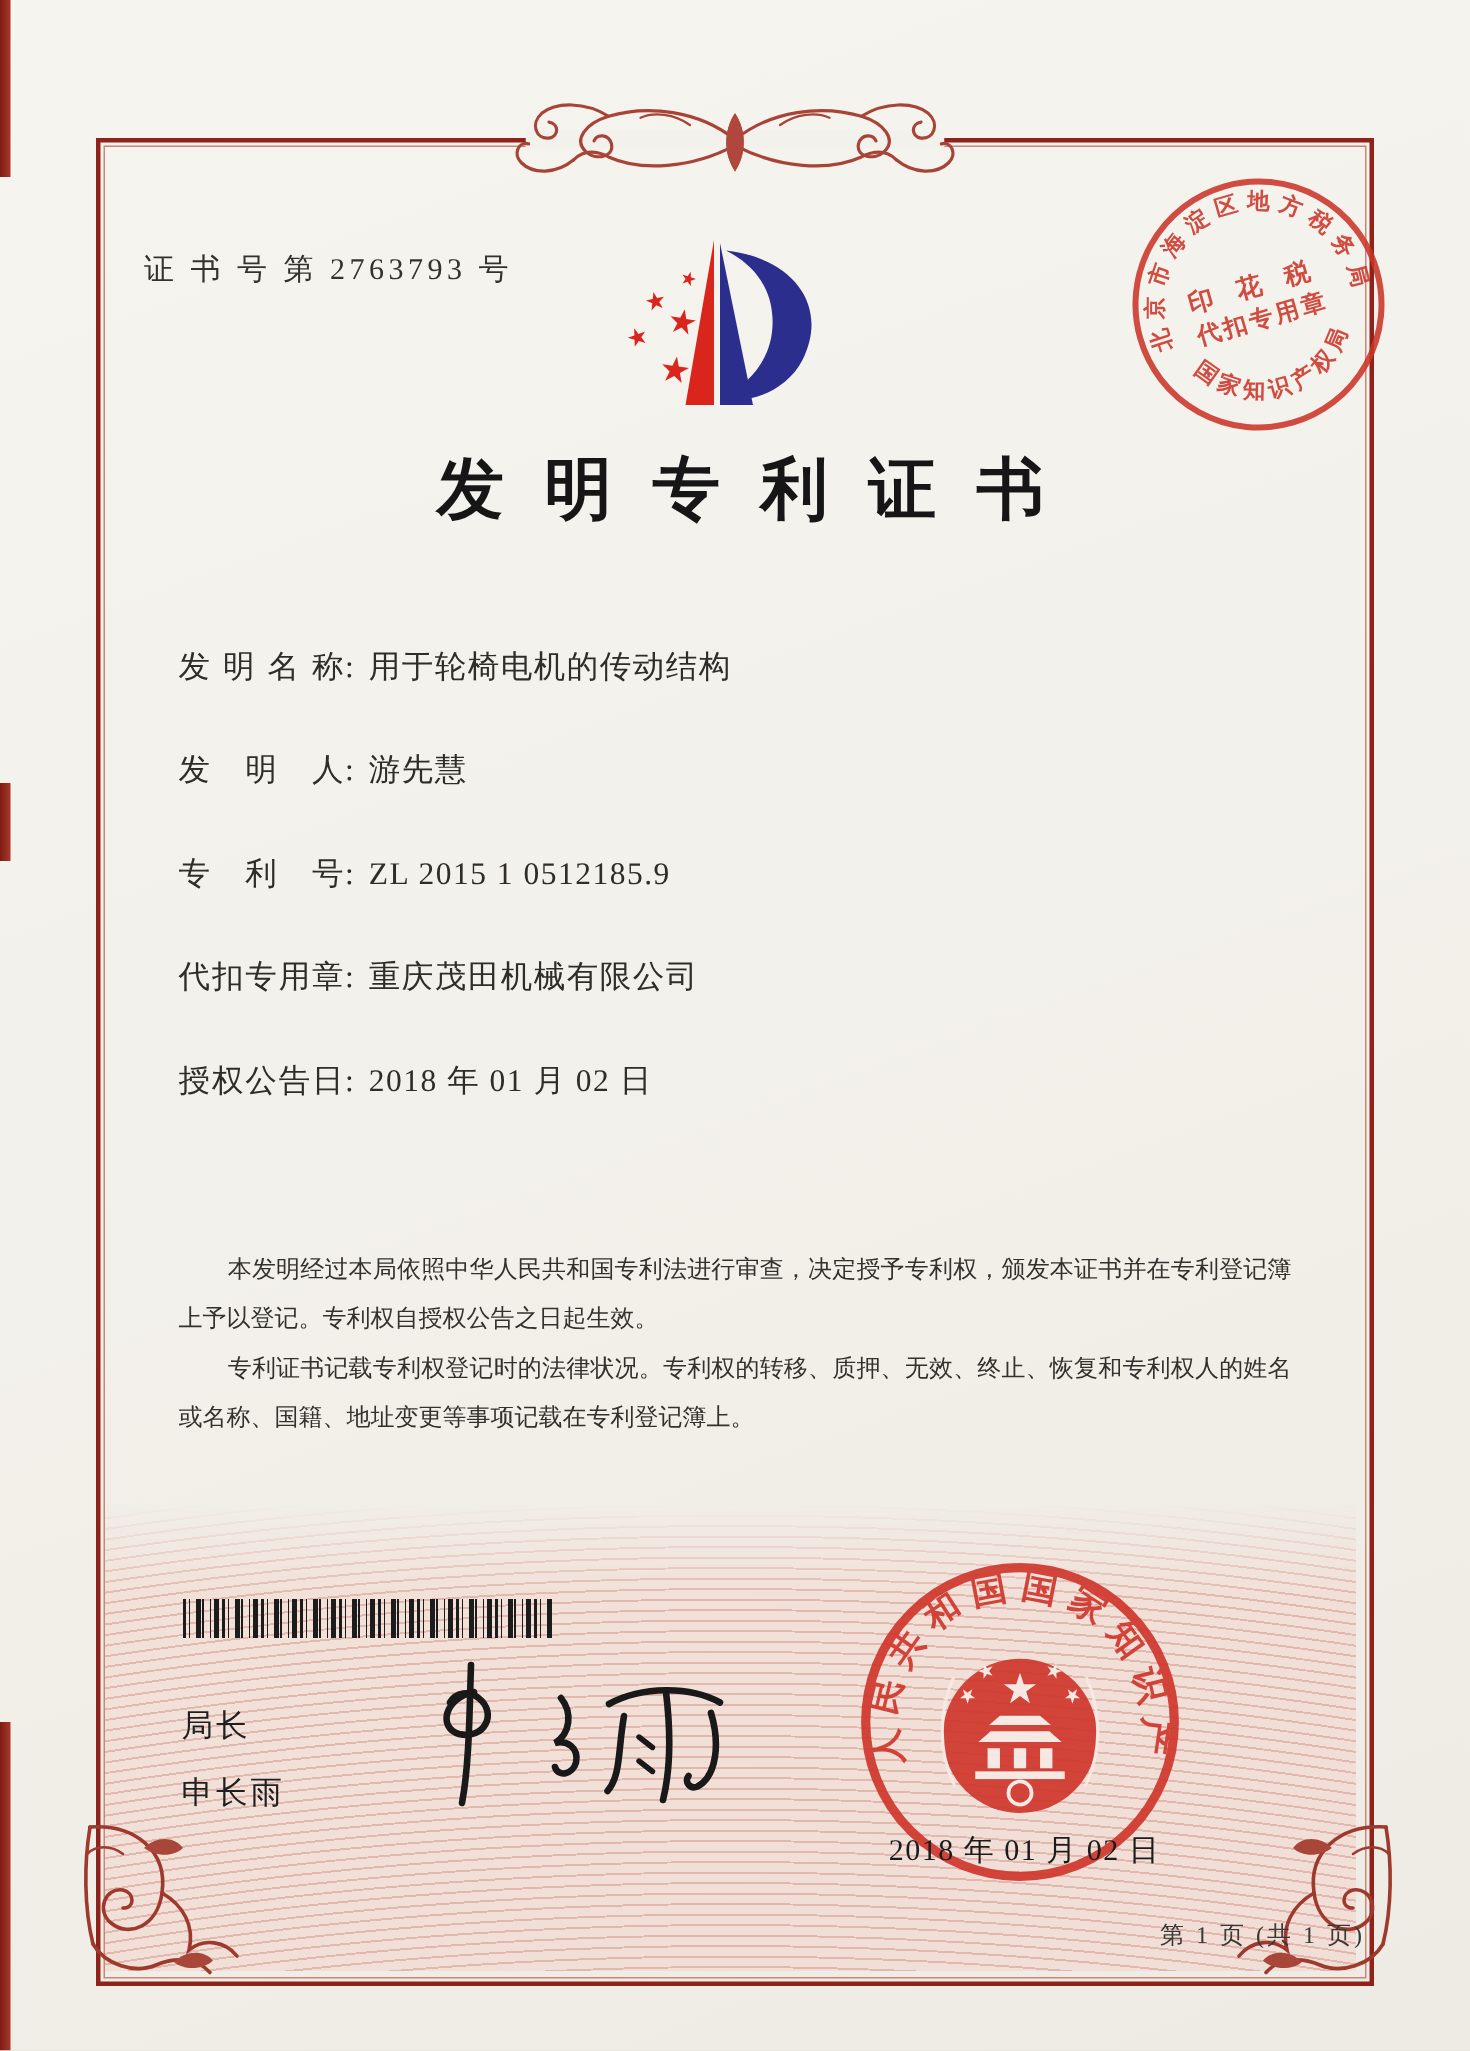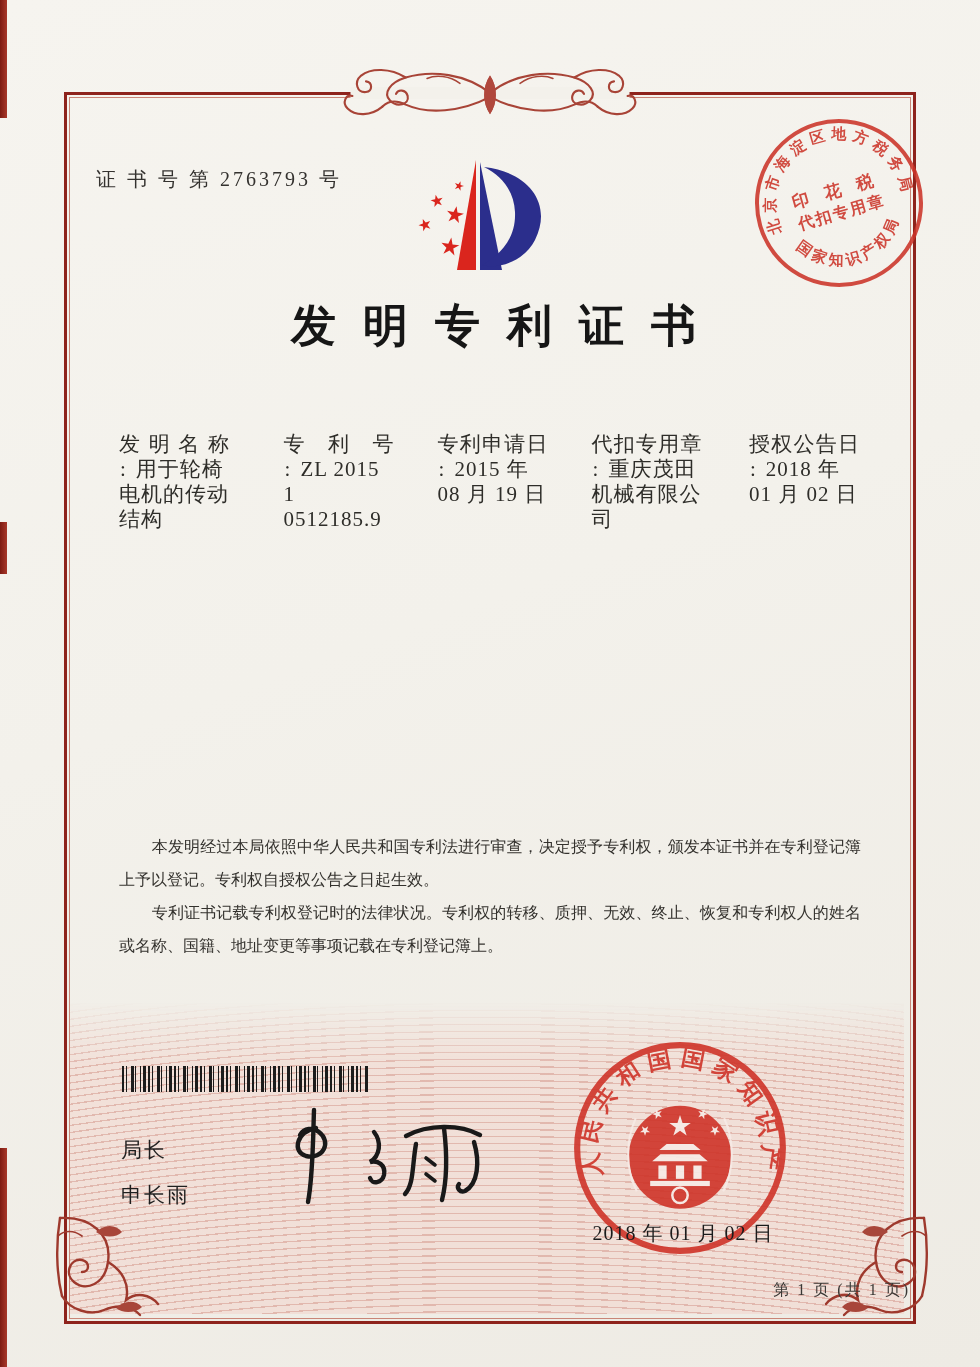--- a/index.html
+++ b/index.html
@@ -32,21 +32,21 @@
 
   .cert-no{position:absolute;left:96px;top:166px;font-size:20px;letter-spacing:3px;color:#34322f;z-index:3;}
 
   .logo{position:absolute;left:403px;top:152px;width:178px;height:132px;z-index:3;}
 
   .title{
     position:absolute;left:64px;top:296px;width:846px;text-align:center;z-index:3;
     font-size:45px;font-weight:600;letter-spacing:27px;padding-left:40px;box-sizing:border-box;color:#161616;
   }
 
-  .fields{position:absolute;left:119px;top:432px;width:740px;z-index:3;display:flex;flex-direction:row;gap:44px;font-size:21px;line-height:25px;color:#2e2d29;}
+  .fields{position:absolute;left:119px;top:432px;width:740px;z-index:3;display:flex;flex-direction:column;gap:44px;font-size:21px;line-height:25px;color:#2e2d29;}
   .f-label{display:inline-block;width:110px;text-align:justify;text-align-last:justify;vertical-align:top;}
   .f-colon{display:inline-block;margin:0 10px 0 1px;}
   .f-value{letter-spacing:1px;}
 
   .body-text{position:absolute;left:119px;top:830px;width:742px;z-index:3;font-size:16px;line-height:33px;text-align:justify;color:#33312d;}
   .body-text p{margin:0;text-indent:2.05em;}
 
   .barcode{
     position:absolute;left:122px;top:1066px;width:246px;height:26px;z-index:3;
     background-image:repeating-linear-gradient(90deg,
@@ -143,24 +143,24 @@
     <path d="M81,15 C126,20 150,52 132,88 C121,109 96,118 79,113 C101,101 113,83 112,60 C111,39 99,24 81,15 Z" fill="#2b2e8c"></path>
   </svg>
 
   <div class="title">发明专利证书</div>
 
   <div class="fields">
     <div class="field-row">
       <span class="f-label">发明名称</span><span class="f-colon">:</span><span class="f-value">用于轮椅电机的传动结构</span>
     </div>
     <div class="field-row">
+      <span class="f-label">发明人</span><span class="f-colon">:</span><span class="f-value">游先慧</span>
+    </div>
+    <div class="field-row">
       <span class="f-label">专利号</span><span class="f-colon">:</span><span class="f-value">ZL 2015 1 0512185.9</span>
-    </div>
-    <div class="field-row">
-      <span class="f-label">专利申请日</span><span class="f-colon">:</span><span class="f-value">2015 年 08 月 19 日</span>
     </div>
     <div class="field-row">
       <span class="f-label">代扣专用章</span><span class="f-colon">:</span><span class="f-value">重庆茂田机械有限公司</span>
     </div>
     <div class="field-row">
       <span class="f-label">授权公告日</span><span class="f-colon">:</span><span class="f-value">2018 年 01 月 02 日</span>
     </div>
   </div>
 
   <div class="body-text">

